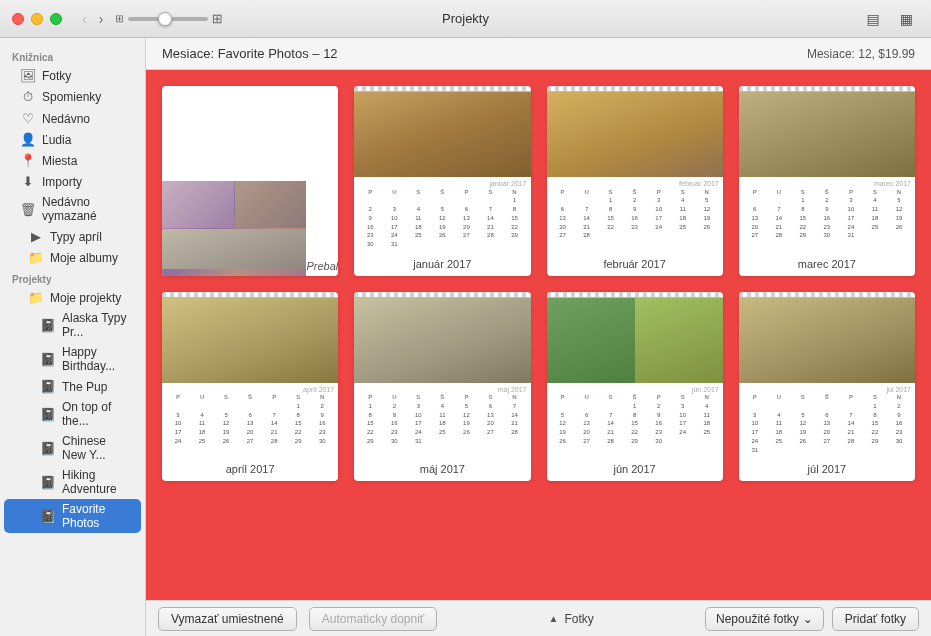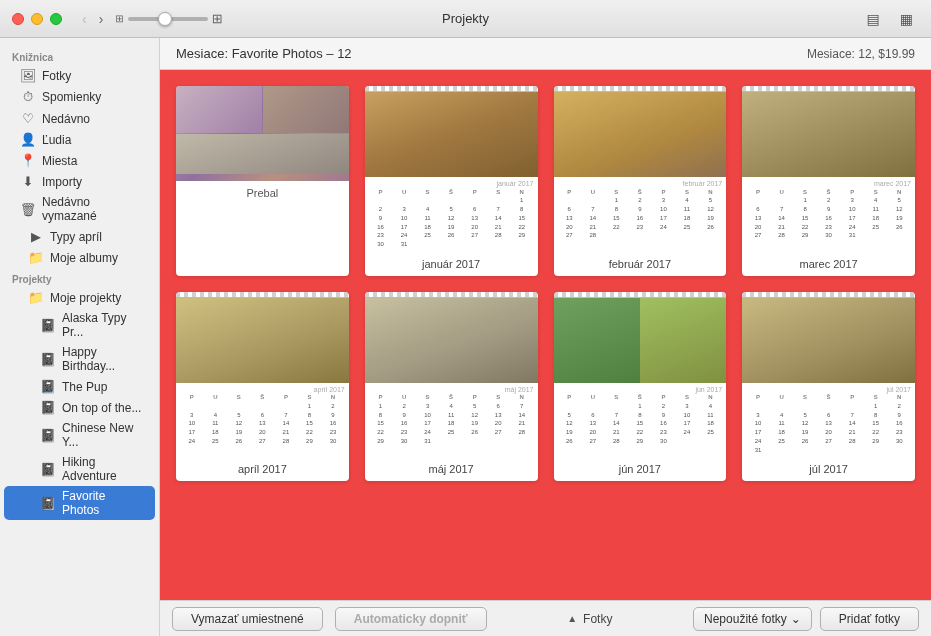--- a/index.html
+++ b/index.html
@@ -113,21 +113,21 @@
 
     
     .main-layout {
       display: flex;
       flex: 1;
       overflow: hidden;
     }
 
     
     .sidebar {
-      width: 160px;
+      width: 146px;
       background: #f0f0f0;
       border-right: 1px solid #d0d0d0;
       padding: 8px 0;
       overflow-y: auto;
       flex-shrink: 0;
     }
     .sidebar-section-header {
       font-size: 10px;
       font-weight: 600;
       color: #888;
@@ -205,22 +205,23 @@
       box-shadow: 0 1px 4px rgba(0,0,0,0.15);
       overflow: hidden;
       cursor: pointer;
       display: flex;
       flex-direction: column;
     }
 
     
     .cover-page {
       display: flex;
-      flex-direction: column;
-      align-items: center;
+      flex-direction: row;
+      align-items: flex-end;
+      font-style: italic;
     }
     .cover-label {
       font-size: 11px;
       color: #555;
       padding: 6px 0 4px 0;
       text-align: center;
     }
 
     
     .page-photo {
@@ -299,21 +300,21 @@
       display: flex;
       align-items: center;
       padding: 0 12px;
       gap: 12px;
       flex-shrink: 0;
     }
     .toolbar-btn {
       background: linear-gradient(to bottom, #f8f8f8, #e8e8e8);
       border: 1px solid #b0b0b0;
       border-radius: 5px;
-      padding: 4px 18px;
+      padding: 4px 12px;
       font-size: 12px;
       cursor: pointer;
       color: #333;
     }
     .toolbar-divider { flex: 1; }
     .toolbar-center {
       display: flex;
       align-items: center;
       gap: 6px;
     }
@@ -849,21 +850,21 @@
               <div class="cal-cell muted"></div>
           </div>
         </div>
         <div class="page-month-label">júl 2017</div>
       </div>
 
     </div>
 
     <div class="bottom-toolbar">
       <button class="toolbar-btn">Vymazať umiestnené</button>
-      <button class="toolbar-btn" style="color:#aaa;font-weight:bold;">Automaticky dopniť</button>
+      <button class="toolbar-btn" style="color:#aaa;">Automaticky dopniť</button>
       <div class="toolbar-divider"></div>
       <div class="toolbar-center">
         <span class="chevron-up">▲</span>
         <span class="photos-label">Fotky</span>
       </div>
       <div class="toolbar-divider"></div>
       <div class="toolbar-right">
         <button class="select-btn">
           <span>Nepoužité fotky</span>
           <span>⌄</span>

